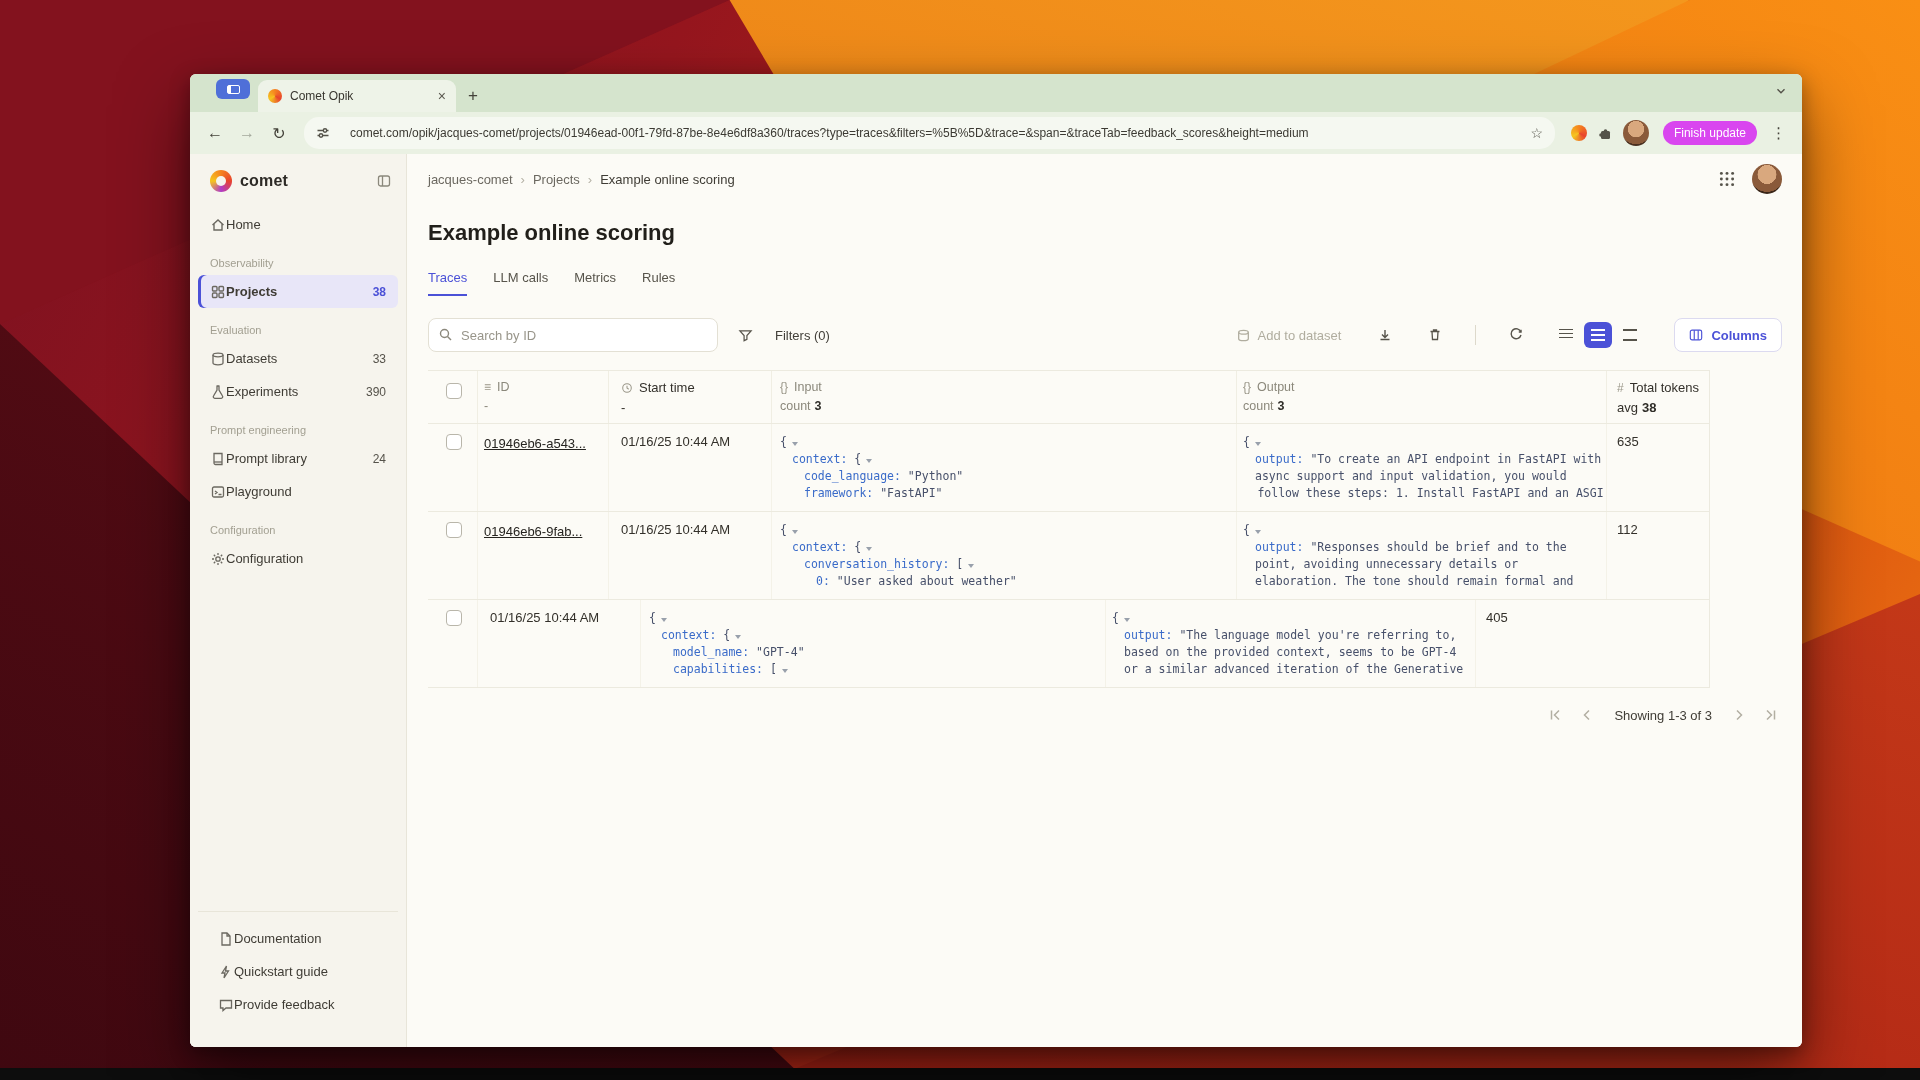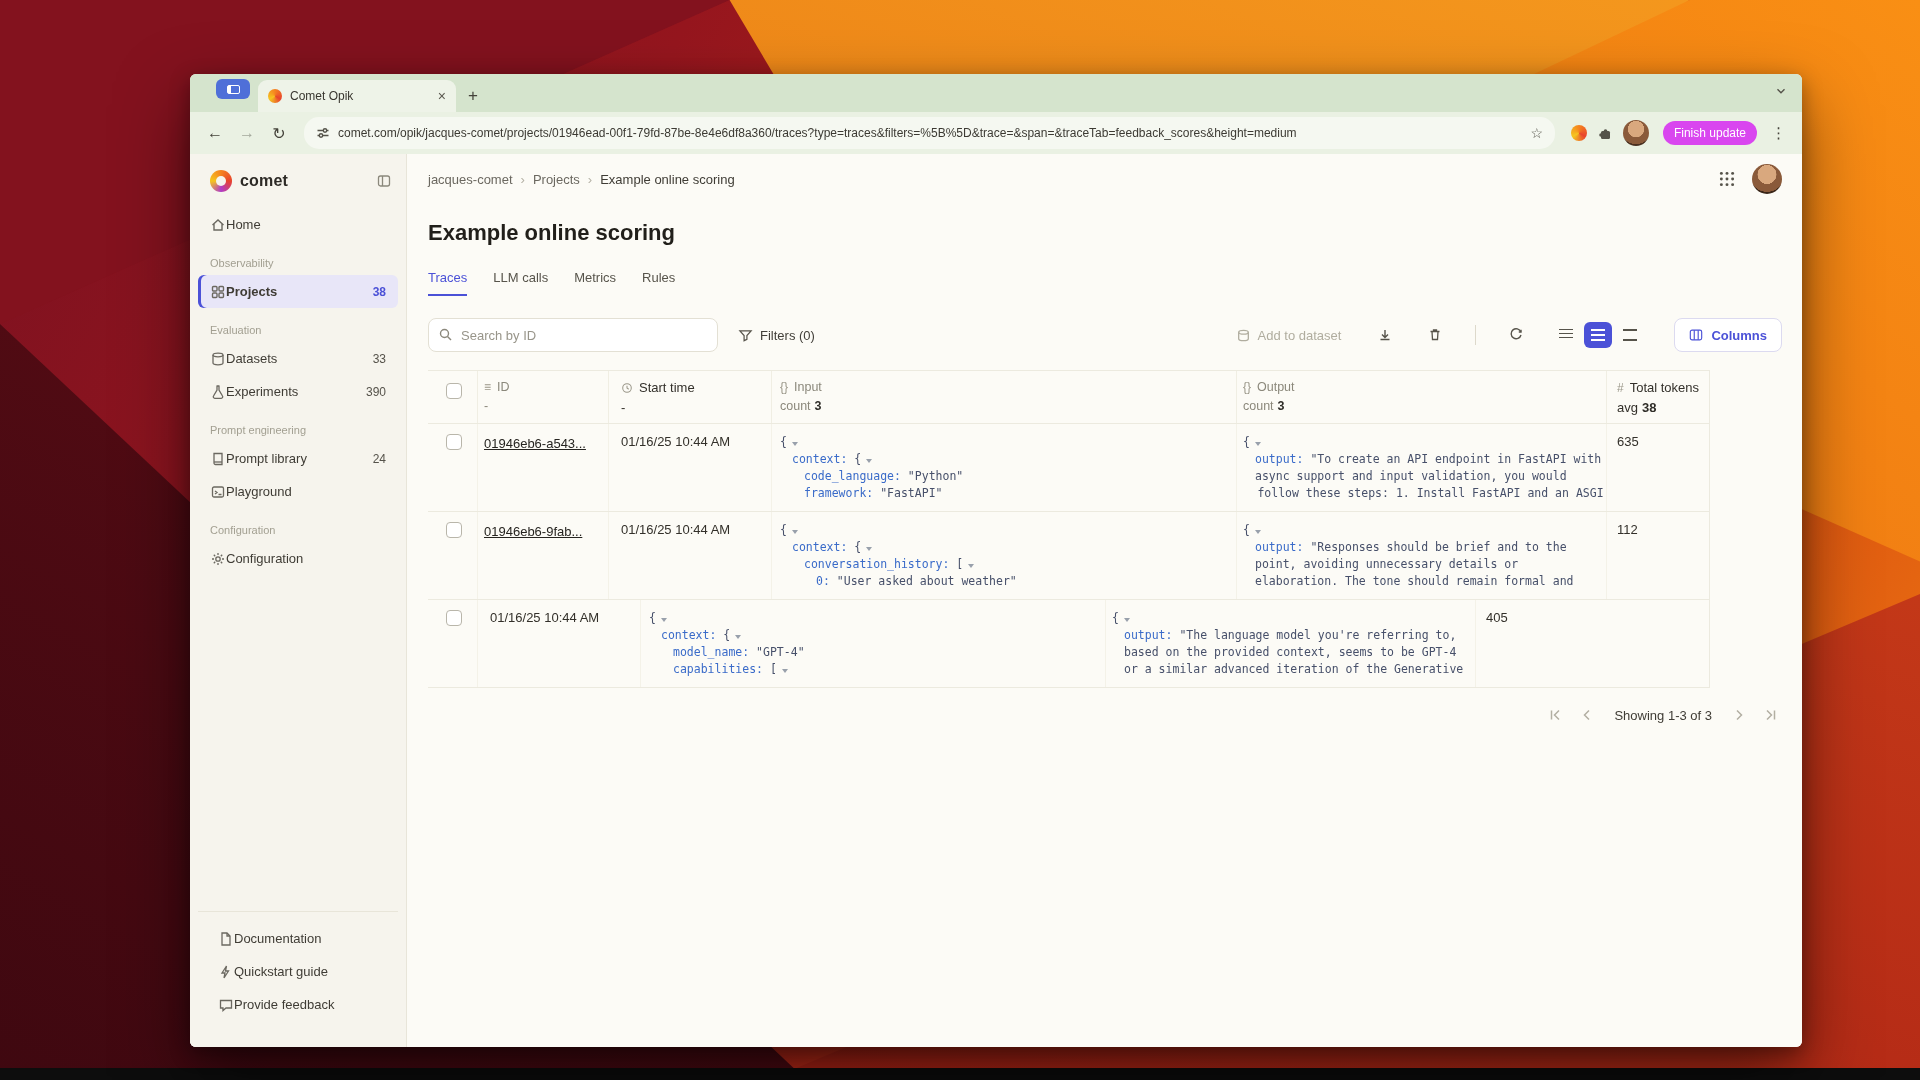--- a/index.html
+++ b/index.html
@@ -30,21 +30,21 @@
     background:conic-gradient(#f58220,#e8432d,#f5c51f,#f58220); }
   .tab-title { font-size:12px; color:#38362f; flex:1; white-space:nowrap; overflow:hidden; }
   .tab-close { font-size:14px; color:#5a584f; line-height:1; }
   .newtab { font-size:17px; color:#44423a; margin:0 0 8px 12px; line-height:1; }
   .tabstrip-chevron { position:absolute; right:14px; top:10px; color:#55534a; }
 
   .btoolbar { height:42px; background:#eaf1e3; display:flex; align-items:center; padding:0 12px; gap:6px; flex:none; }
   .nav-glyph { font-size:16px; width:26px; text-align:center; }
   .g-back { color:#45433b; } .g-forward { color:#a3a89b; } .g-reload { color:#45433b; }
   .urlbar { flex:1; height:30px; background:#f5f8f1; border-radius:15px; display:flex; align-items:center;
-    padding:16px 12px; gap:8px; margin:0 6px; min-width:0;justify-content:center; }
+    padding:16px 12px; gap:20px; margin:0 6px; min-width:0;justify-content:center; }
   .url-text { font-size:12px; color:#3c3a33; white-space:nowrap; overflow:hidden; flex:1; }
   .tune-icon, .puzzle-icon { color:#55534a; display:flex; }
   .star-glyph { font-size:14px; color:#55534a; }
   .ext-dot { width:16px; height:16px; border-radius:50%;
     background:conic-gradient(#f5841f,#e8432d,#f5c51f,#f5841f); margin:0 4px; }
   .chrome-avatar { width:26px; height:26px; border-radius:50%;
     background:radial-gradient(circle at 50% 35%,#d9a87e 0 38%,#8a5a3a 39% 70%,#4a3020 71%); margin:0 4px; }
   .update-chip { height:24px; background:#d946ef; color:#fff; font-size:12px; border-radius:12px;
     display:flex; align-items:center; padding:0 11px; margin:0 4px; white-space:nowrap; }
   .menu-dots { font-size:15px; color:#45433b; padding:0 4px; }
@@ -86,21 +86,21 @@
   .tabs-row { display:flex; gap:26px; margin-top:24px; }
   .ptab { font-size:13px; color:#57544b; padding-bottom:9px; font-weight:500; }
   .ptab.active { color:#4b51d7; border-bottom:2px solid #4b51d7; }
 
   .actions-row { display:flex; align-items:center; margin-top:22px; }
   .search-box { position:relative; width:290px; }
   .search-box input { width:100%; height:34px; border:1px solid #e3e0d4; border-radius:8px; background:#fff;
     padding:0 10px 0 32px; font-size:13px; color:#3f3c35; font-family:"Liberation Sans",sans-serif; outline:none; }
   .search-box input::placeholder { color:#98958a; }
   .search-ic { position:absolute; left:10px; top:9px; color:#8b887c; }
-  .filters-btn { display:flex; align-items:center; gap:7px; margin-left:20px; font-size:13px; color:#43403a; }
+  .filters-btn { display:flex; align-items:center; gap:22px; margin-left:20px; font-size:13px; color:#43403a; }
   .filters-btn .ic { color:#56534a; display:flex; }
   .actions-right { margin-left:auto; display:flex; align-items:center; gap:22px; }
   .add-dataset-btn { display:flex; align-items:center; gap:7px; font-size:13px; color:#b0ad9f; margin-right:8px; }
   .icon-btn { width:28px; height:28px; display:flex; align-items:center; justify-content:center; color:#56534a; }
   .v-div { width:1px; height:20px; background:#ddd9cb; margin:0 4px; }
   .density-group { display:flex; gap:4px; }
   .density-btn { width:28px; height:26px; border-radius:6px; display:flex; align-items:center; justify-content:center; color:#56534a; }
   .density-btn.active { background:#4b51d7; color:#fff; }
   .rows-ic { width:14px; height:12px; }
   .rows-sm { background:repeating-linear-gradient(to bottom,currentColor 0 1.4px,transparent 1.4px 3.9px); }

